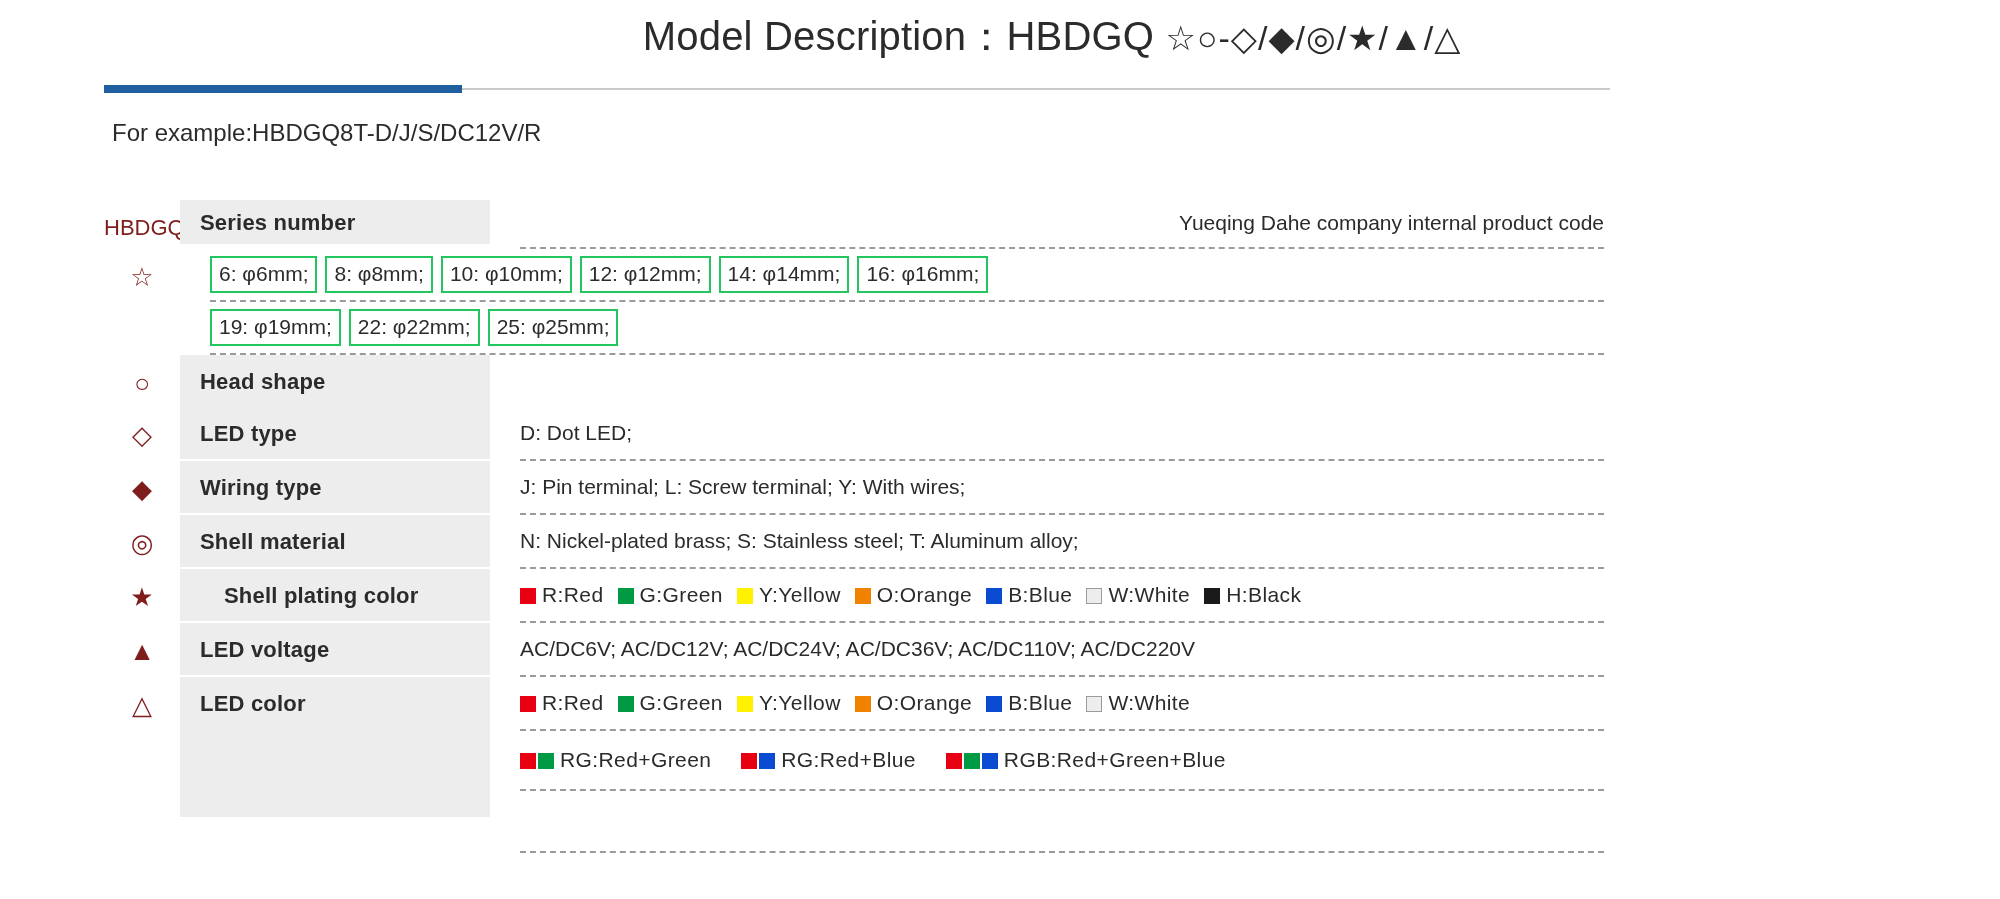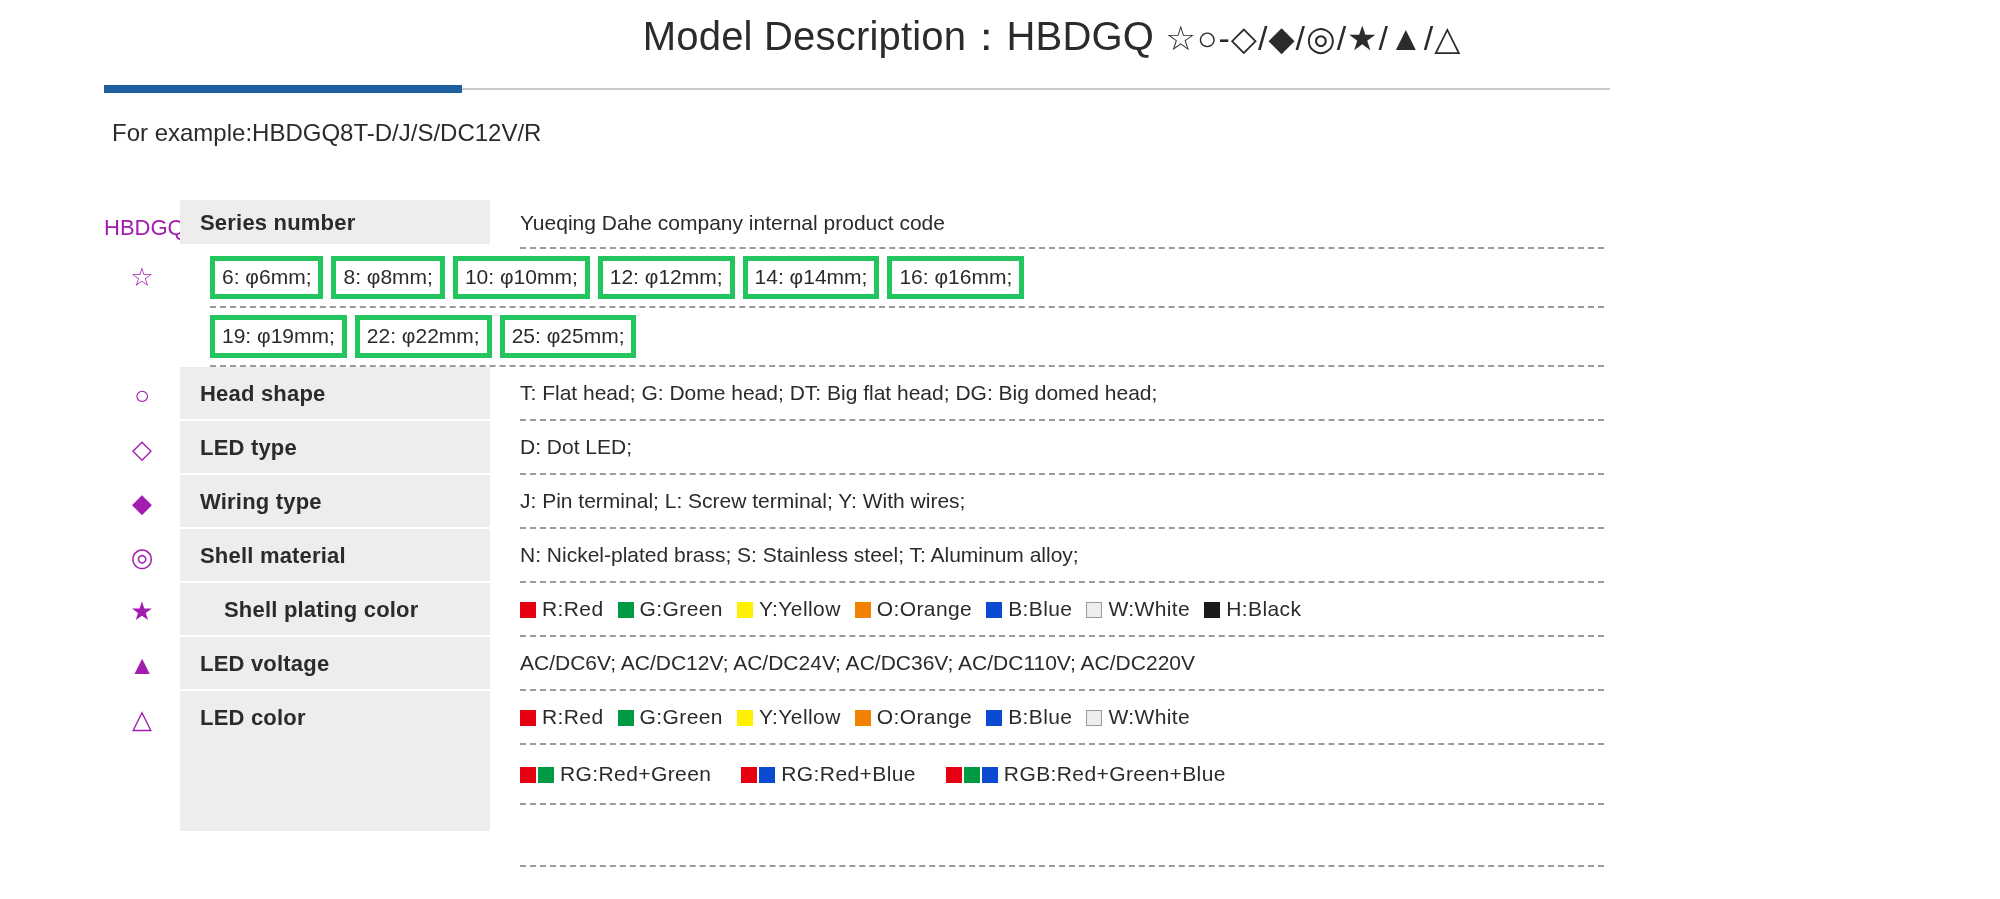--- a/index.html
+++ b/index.html
@@ -24,40 +24,40 @@
     position:absolute;left:104px;top:117px;font-size:24px;line-height:32px;color:#2b2b2b;
     white-space:nowrap;
     margin-left:8px;
   }
 
   
   .table{position:absolute;left:104px;top:200px;width:1500px;}
   .row{display:flex;align-items:stretch;position:relative;}
   .sym-cell{
     width:56px;flex:0 0 56px;display:flex;align-items:flex-start;justify-content:center;
-    padding-top:14px;font-size:26px;line-height:28px;color:#a21caf;
+    padding-top:14px;font-size:26px;line-height:28px;color:#7f1d1d;
   }
   .lbl-cell{
     flex:0 0 330px;width:330px;background:#ededed;
     font-size:22px;font-weight:bold;color:#2b2b2b;
     display:flex;align-items:flex-start;padding:14px 0 0 20px;
     box-sizing:border-box;letter-spacing:.2px;
   }
   .val-cell{
     flex:1 1 auto;position:relative;padding:0 0 0 16px;box-sizing:border-box;
   }
   .vline{
     font-size:21px;line-height:30px;color:#2b2b2b;white-space:nowrap;
     padding:11px 0 11px 0;position:relative;
   }
   .vline.dash{border-bottom:2px dashed #9a9a9a;}
   .vline.boxes{padding:7px 0 7px 0;}
   .boxwrap{display:flex;gap:8px;}
   .box{
-    border:5px solid #22c55e;padding:2px 7px 3px 7px;font-size:21px;line-height:28px;
+    border:2px solid #22c55e;padding:2px 7px 3px 7px;font-size:21px;line-height:28px;
     white-space:nowrap;color:#2b2b2b;
   }
 
   
   .sw{
     display:inline-block;width:16px;height:16px;vertical-align:-2px;margin-right:4px;
   }
   .sw.bordered{border:1px solid #9b9b9b;box-sizing:border-box;}
   .chip{display:inline-block;margin-right:18px;white-space:nowrap;font-size:21px;}
   .chip .lab{letter-spacing:.4px;}
@@ -86,21 +86,21 @@
   </div>
 
   <div class="example">For example:HBDGQ8T-D/J/S/DC12V/R</div>
 
   <div class="table">
 
     <div class="row">
       <div class="sym-cell" style="font-size:22px;flex:0 0 76px;width:76px;justify-content:flex-start;">HBDGQ</div>
       <div class="lbl-cell" style="flex:0 0 310px;width:310px;height:44px;padding-top:10px;">Series number</div>
       <div class="val-cell" style="padding-left:30px;">
-        <div class="vline dash" style="padding-top:8px;padding-bottom:9px;">Yueqing Dahe company internal product code</div>
+        <div class="vline dash" style="padding-top:8px;padding-bottom:9px;text-align:right;">Yueqing Dahe company internal product code</div>
       </div>
     </div>
 
     <div class="row row-mount">
       <div class="sym-cell" style="flex:0 0 76px;width:76px;">☆</div>
       <div class="val-cell" style="padding-left:30px;">
         <div class="vline boxes dash">
           <div class="boxwrap">
             <span class="box">6: φ6mm;</span>
             <span class="box">8: φ8mm;</span>
@@ -116,23 +116,20 @@
             <span class="box">22: φ22mm;</span>
             <span class="box">25: φ25mm;</span>
           </div>
         </div>
       </div>
     </div>
 
     <div class="row">
       <div class="sym-cell" style="flex:0 0 76px;width:76px;">○</div>
       <div class="lbl-cell" style="flex:0 0 310px;width:310px;height:52px;">Head  shape</div>
-      <div class="val-cell" style="padding-left:30px;">
-        <div class="vline dash">T: Flat head;   G: Dome head;   DT: Big flat head;   DG: Big domed head;</div>
-      </div>
     </div>
 
     <div class="row">
       <div class="sym-cell" style="flex:0 0 76px;width:76px;">◇</div>
       <div class="lbl-cell" style="flex:0 0 310px;width:310px;height:52px;">LED type</div>
       <div class="val-cell" style="padding-left:30px;">
         <div class="vline dash">D: Dot LED;</div>
       </div>
     </div>
 

